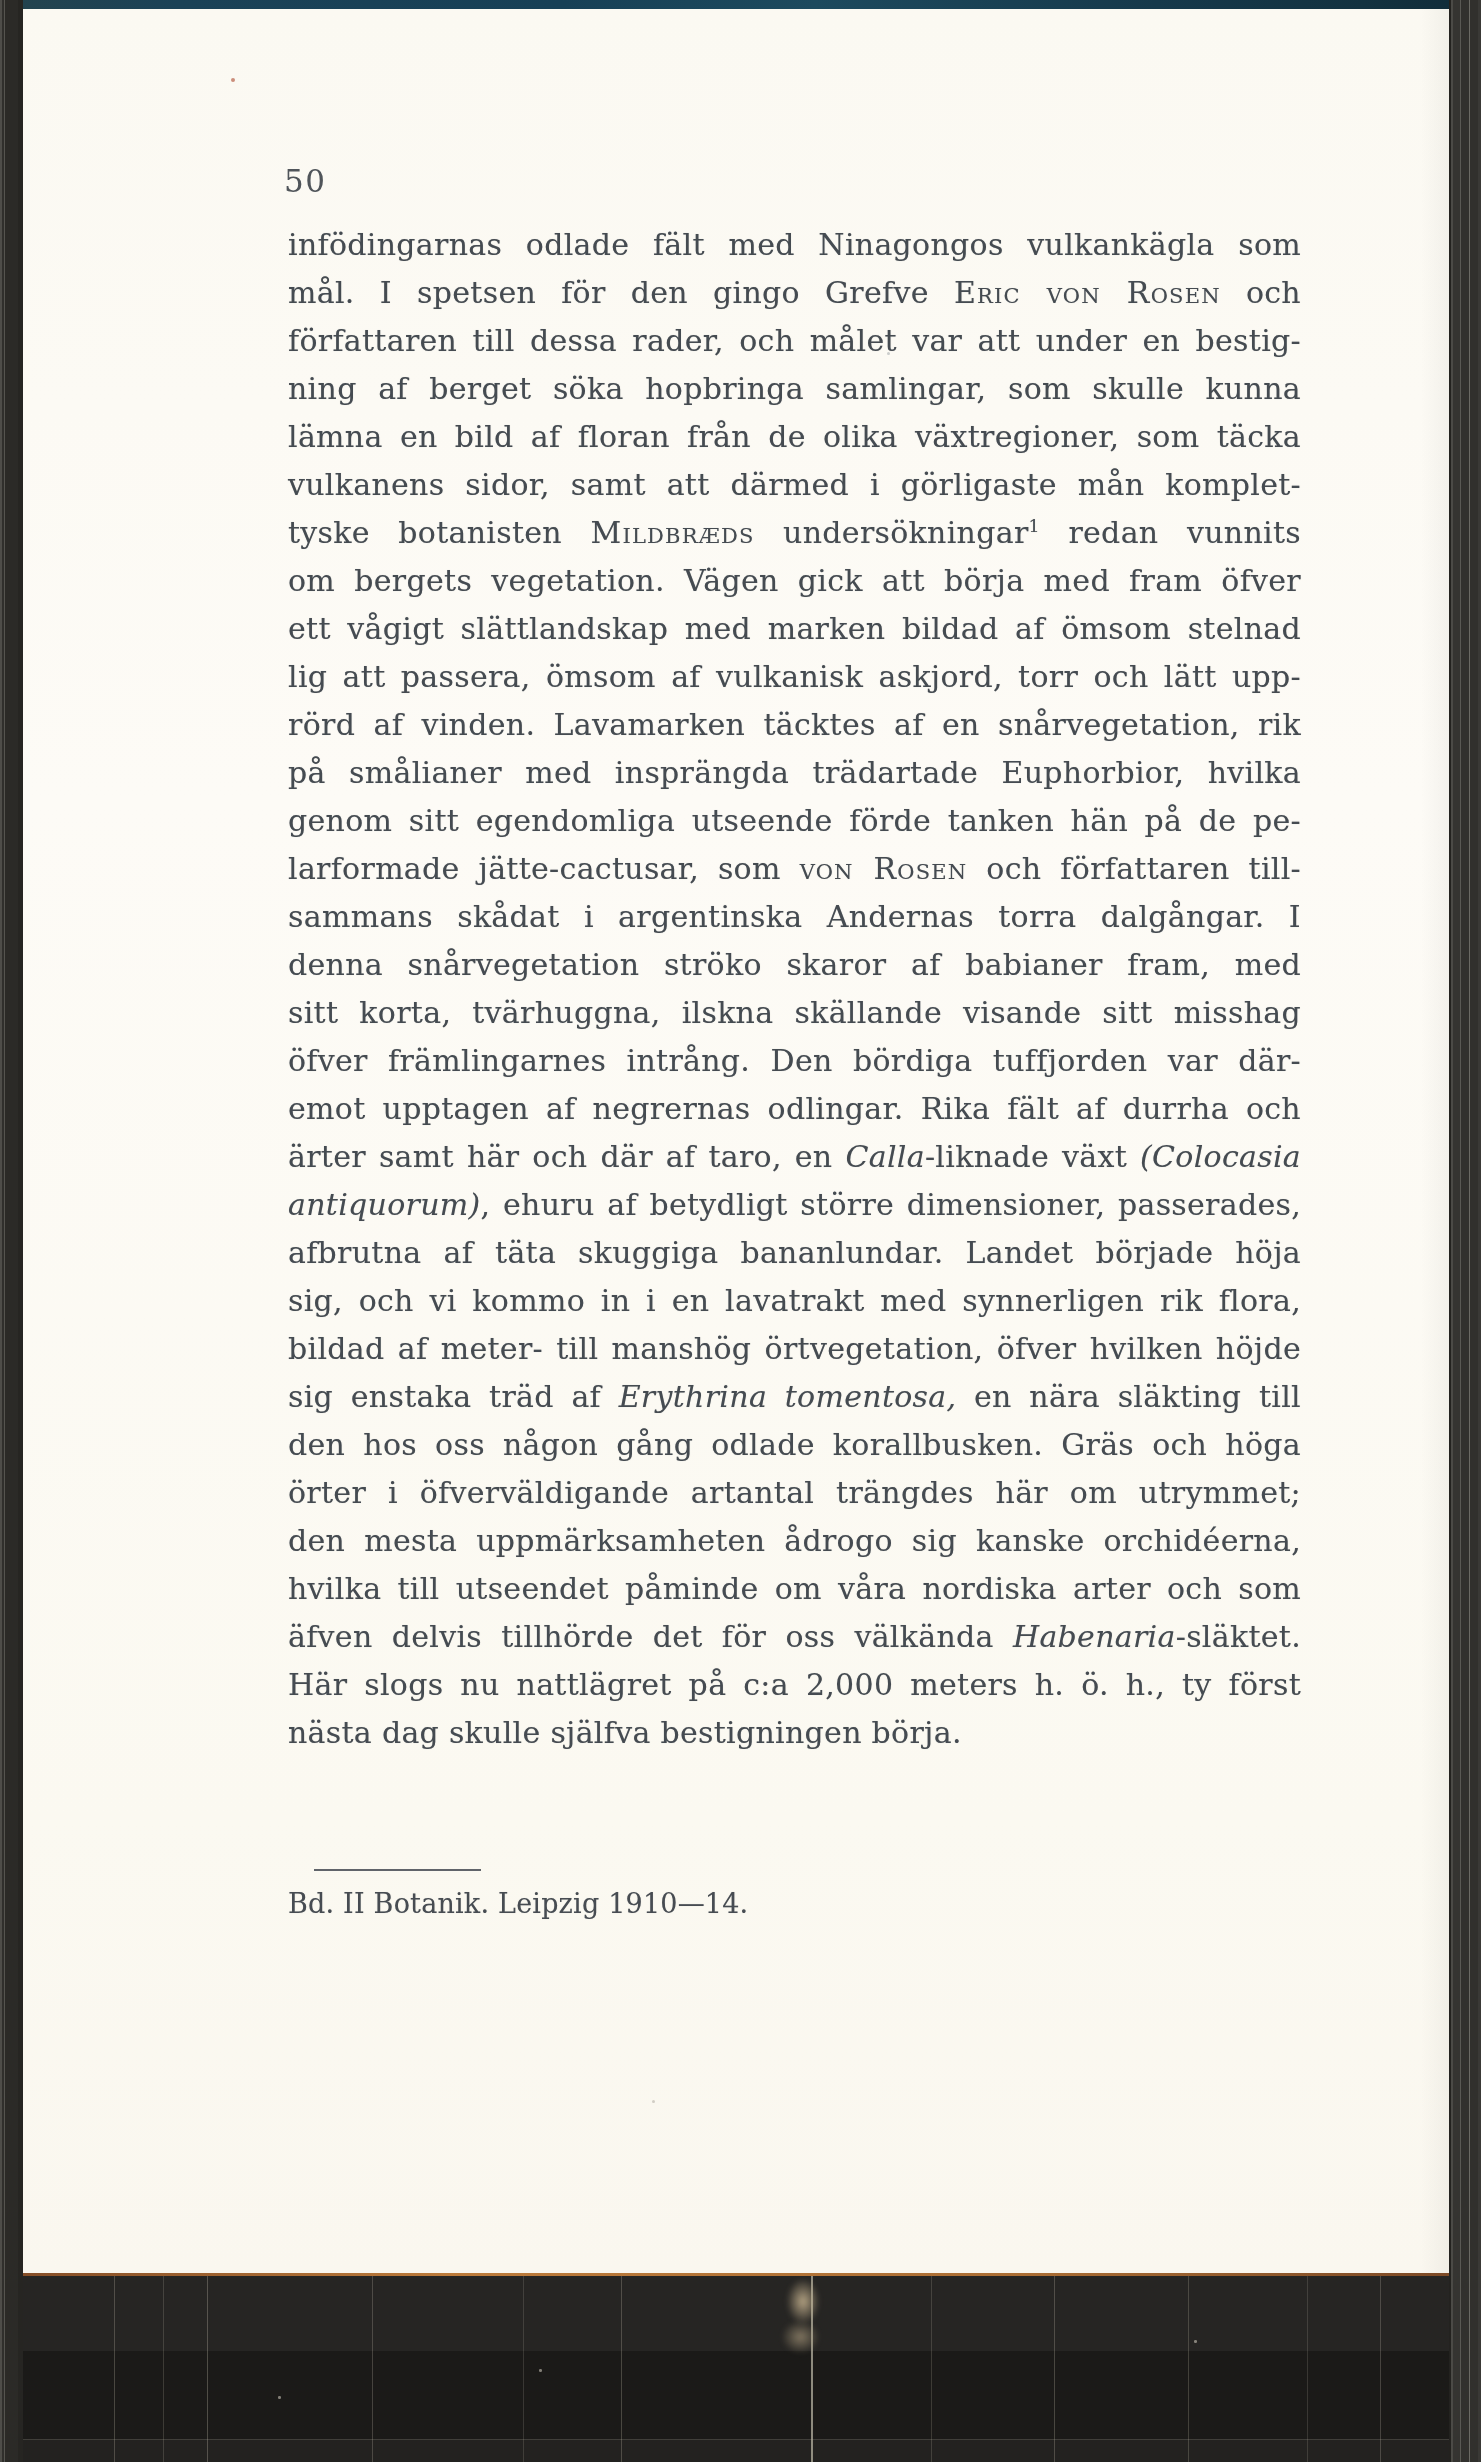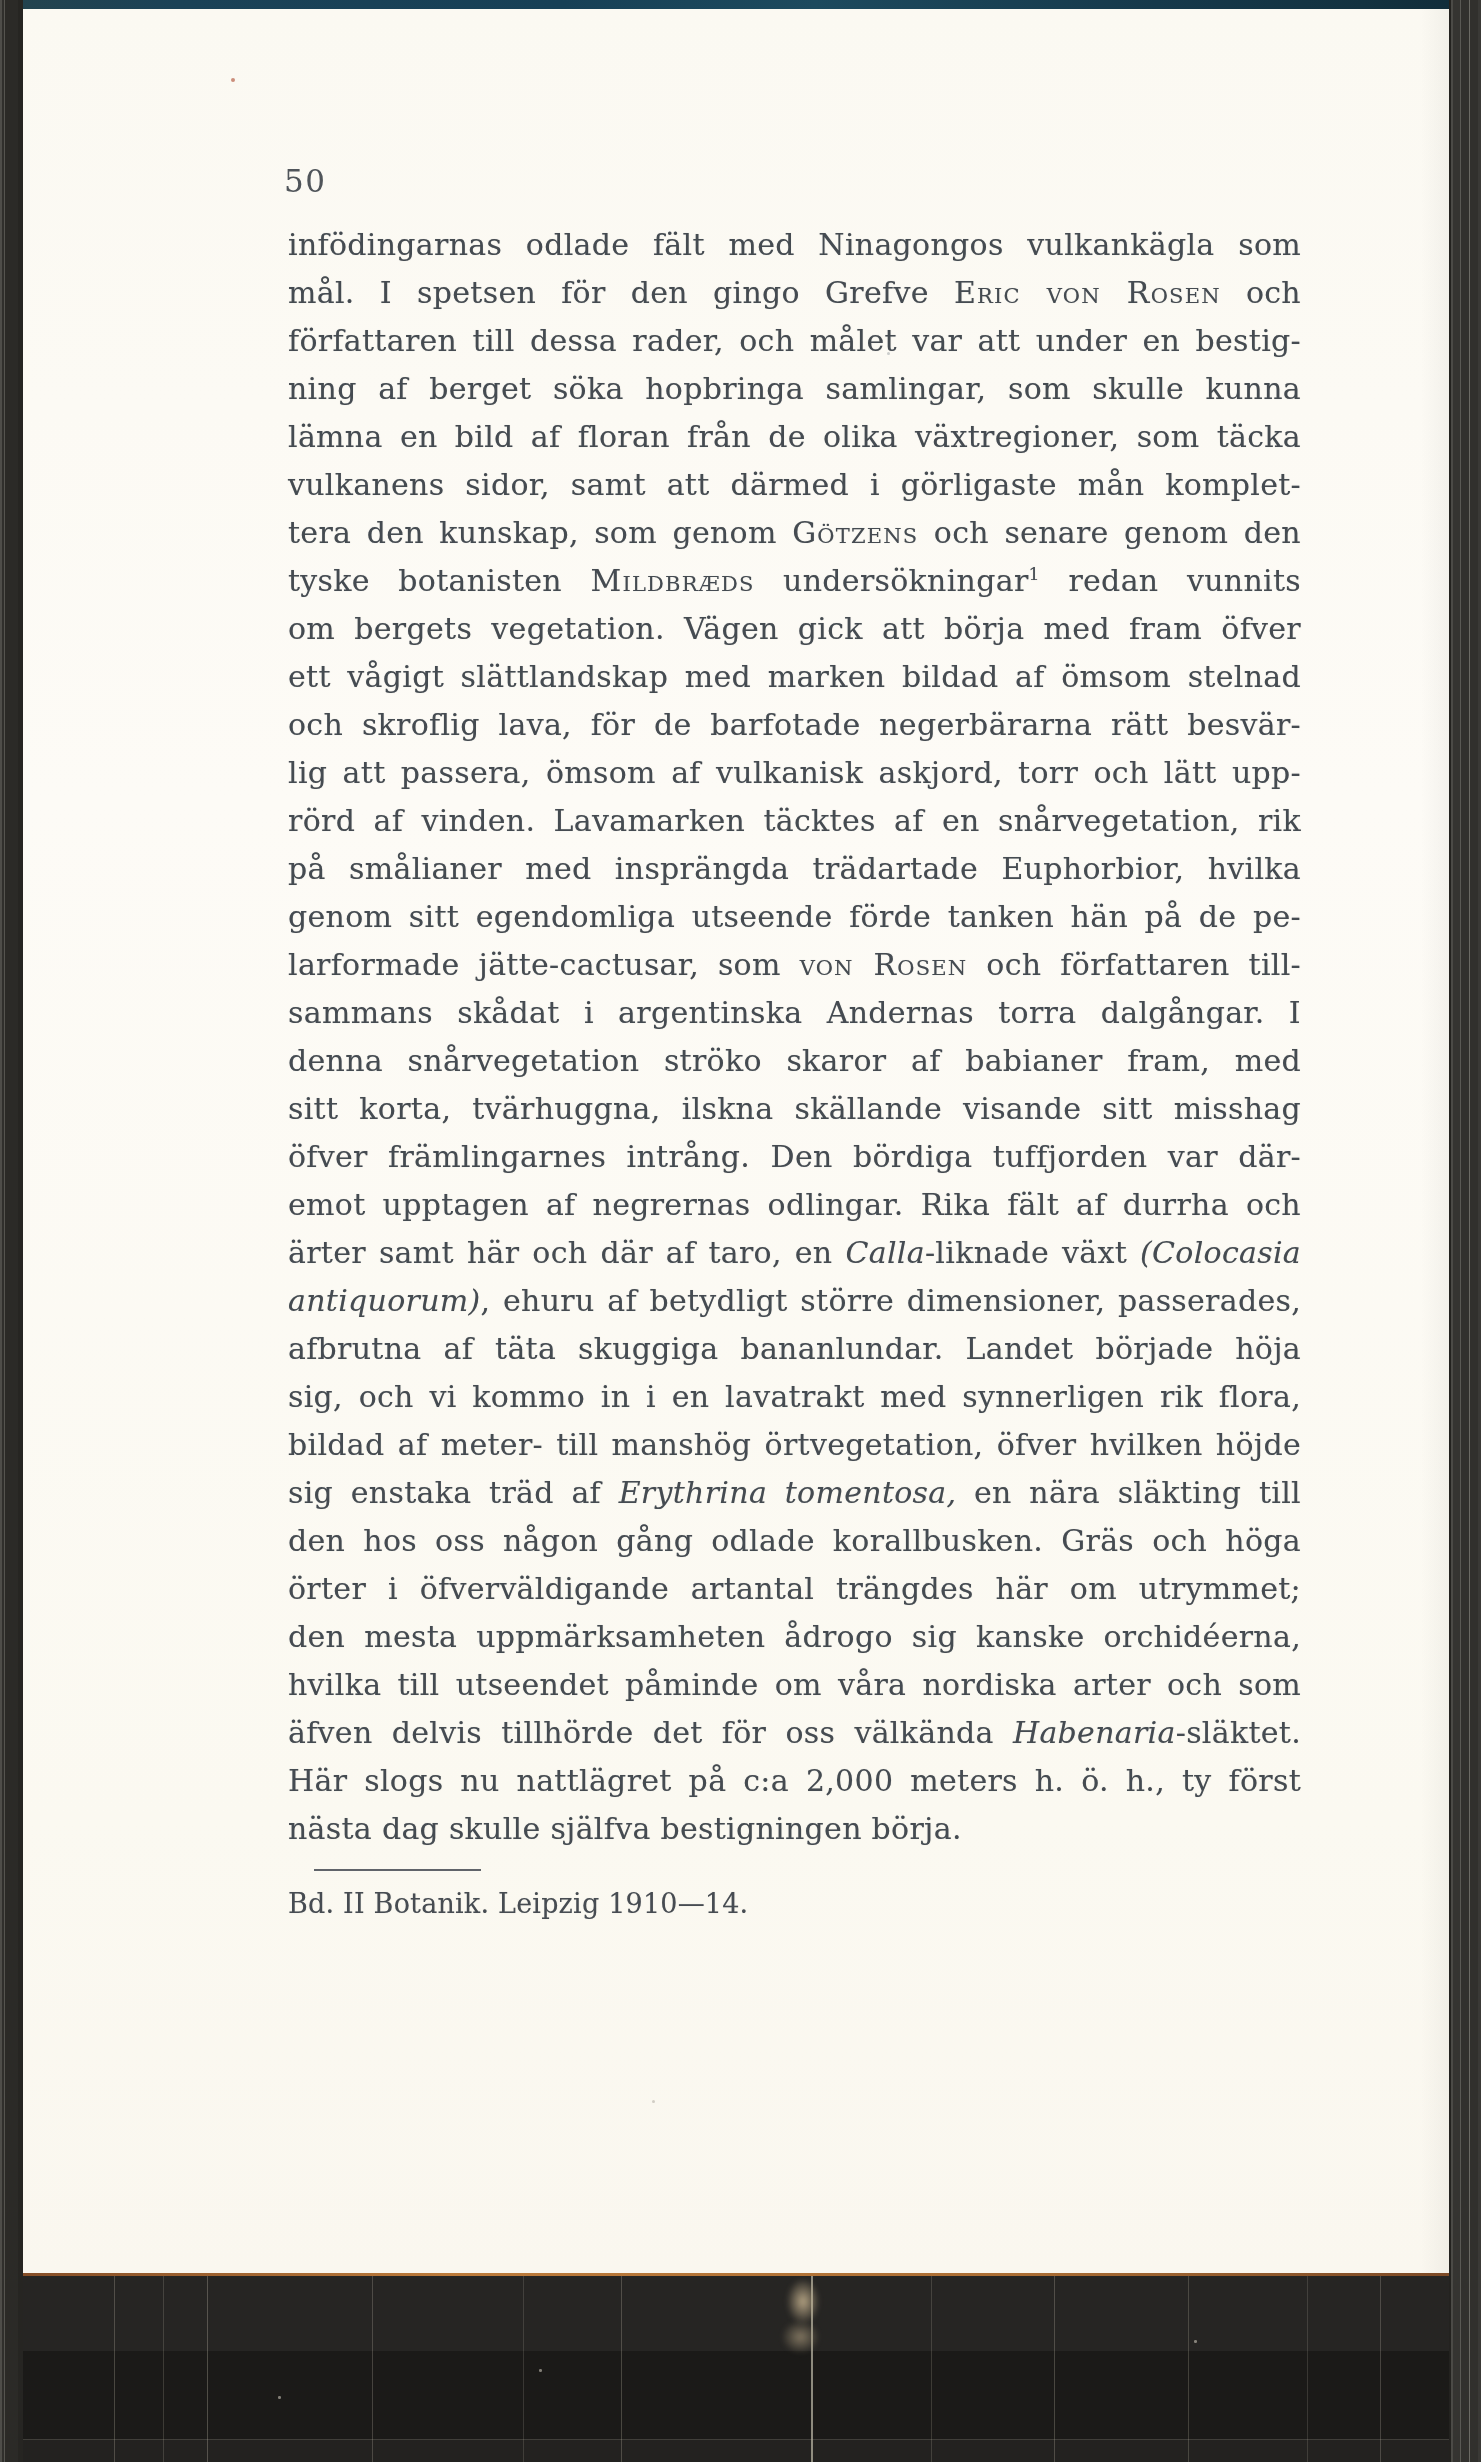--- a/index.html
+++ b/index.html
@@ -82,25 +82,23 @@
   <div class="paper">
     <div class="pagenum">50</div>
 
     <div class="body-text" id="body-text">
         <div class="bline"><span>infödingarnas odlade fält med Ninagongos vulkankägla som</span></div>
         <div class="bline"><span>mål. I spetsen för den gingo Grefve </span><span class="sc">Eric von Rosen</span><span> och</span></div>
         <div class="bline"><span>författaren till dessa rader, och målet var att under en bestig-</span></div>
         <div class="bline"><span>ning af berget söka hopbringa samlingar, som skulle kunna</span></div>
         <div class="bline"><span>lämna en bild af floran från de olika växtregioner, som täcka</span></div>
         <div class="bline"><span>vulkanens sidor, samt att därmed i görligaste mån komplet-</span></div>
-        <div class="bline"><span>tera den kunskap, som genom </span><span class="sc">Götzens</span><span> och senare genom den</span></div>
         <div class="bline"><span>tyske botanisten </span><span class="sc">Mildbræds</span><span> undersökningar</span><span class="sup">1</span><span> redan vunnits</span></div>
         <div class="bline"><span>om bergets vegetation. Vägen gick att börja med fram öfver</span></div>
         <div class="bline"><span>ett vågigt slättlandskap med marken bildad af ömsom stelnad</span></div>
-        <div class="bline"><span>och skroflig lava, för de barfotade negerbärarna rätt besvär-</span></div>
         <div class="bline"><span>lig att passera, ömsom af vulkanisk askjord, torr och lätt upp-</span></div>
         <div class="bline"><span>rörd af vinden. Lavamarken täcktes af en snårvegetation, rik</span></div>
         <div class="bline"><span>på smålianer med insprängda trädartade Euphorbior, hvilka</span></div>
         <div class="bline"><span>genom sitt egendomliga utseende förde tanken hän på de pe-</span></div>
         <div class="bline"><span>larformade jätte-cactusar, som </span><span class="sc">von Rosen</span><span> och författaren till-</span></div>
         <div class="bline"><span>sammans skådat i argentinska Andernas torra dalgångar. I</span></div>
         <div class="bline"><span>denna snårvegetation ströko skaror af babianer fram, med</span></div>
         <div class="bline"><span>sitt korta, tvärhuggna, ilskna skällande visande sitt misshag</span></div>
         <div class="bline"><span>öfver främlingarnes intrång. Den bördiga tuffjorden var där-</span></div>
         <div class="bline"><span>emot upptagen af negrernas odlingar. Rika fält af durrha och</span></div>

